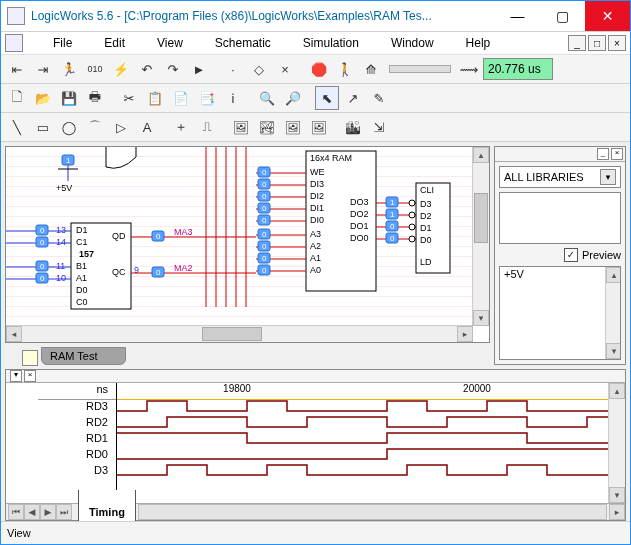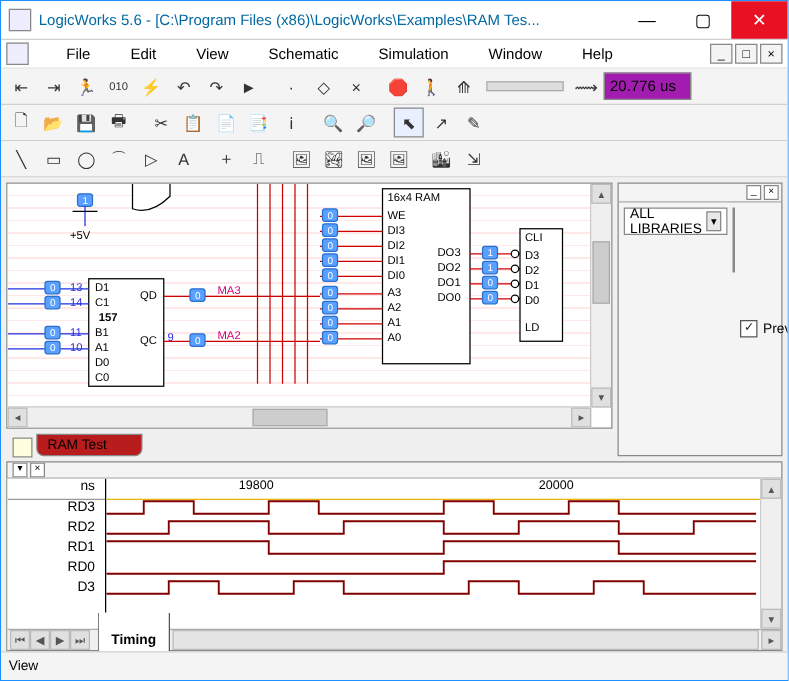--- a/index.html
+++ b/index.html
@@ -13,55 +13,55 @@
   .winbtn.max{color:#000;}
   .winbtn.close{background:#e81123;color:#fff;}
   .menubar{height:22px;background:#fff;display:flex;align-items:center;padding:0 4px;border-bottom:1px solid #e0e0e0;gap:16px;}
   .menubar .mi{padding:2px 8px;}
   .menubar .app-icon{width:16px;height:16px;border:1px solid #888;background:#eef;margin-right:6px;}
   .menubar .mdi{margin-left:auto;display:flex;gap:2px;}
   .menubar .mdi span{width:16px;height:14px;border:1px solid #888;display:flex;align-items:center;justify-content:center;font-size:10px;background:#f4f4f4;}
   .toolbar{height:28px;background:#f4f4f4;border-bottom:1px solid #d0d0d0;display:flex;align-items:center;padding:0 4px;gap:2px;}
   .tbtn{width:22px;height:22px;border:1px solid transparent;display:flex;align-items:center;justify-content:center;font-size:13px;color:#333;}
   .tsep{width:6px;}
-  .timebox{border:1px solid #888;padding:1px 4px;background:#a21caf;height:18px;min-width:60px;display:flex;align-items:center;}
+  .timebox{border:1px solid #888;padding:1px 4px;background:#86efac;height:18px;min-width:60px;display:flex;align-items:center;}
   
   .content{flex:1;display:flex;flex-direction:column;background:#f0f0f0;overflow:hidden;}
   .upper{flex:1;display:flex;min-height:0;}
   .schematic-pane{flex:1;display:flex;flex-direction:column;margin:4px 2px 4px 4px;}
   .canvas-border{border:1px solid #888;background:#fff;position:relative;flex:1;overflow:hidden;}
   .canvas{position:absolute;inset:0 16px 16px 0;background:repeating-linear-gradient(0deg,#fff,#fff 9px,#ffe8e8 9px,#ffe8e8 10px),repeating-linear-gradient(90deg,transparent,transparent 9px,#ffe8e8 9px,#ffe8e8 10px);}
   .canvas svg{position:absolute;inset:0;}
   .hscroll{position:absolute;left:0;right:16px;bottom:0;height:16px;background:#efefef;border-top:1px solid #ccc;display:flex;}
   .vscroll{position:absolute;top:0;bottom:16px;right:0;width:16px;background:#efefef;border-left:1px solid #ccc;display:flex;flex-direction:column;}
   .sbb{width:16px;height:16px;background:#e0e0e0;border:1px solid #bbb;box-sizing:border-box;display:flex;align-items:center;justify-content:center;font-size:9px;color:#555;}
   .thumb{background:#cdcdcd;border:1px solid #aaa;box-sizing:border-box;}
   .tabbar{height:22px;display:flex;align-items:flex-end;}
-  .tab{background:#b91c1c;border:1px solid #888;border-top-left-radius:0;border-top-right-radius:0;border-bottom-left-radius:6px;border-bottom-right-radius:6px;padding:2px 28px 2px 8px;margin-left:24px;position:relative;top:0;font-size:11px;}
+  .tab{background:#a3a3a3;border:1px solid #888;border-top-left-radius:0;border-top-right-radius:0;border-bottom-left-radius:6px;border-bottom-right-radius:6px;padding:2px 28px 2px 8px;margin-left:36px;position:relative;top:0;font-size:11px;}
   .tab .ico{position:absolute;left:-20px;top:2px;width:14px;height:14px;border:1px solid #888;background:#ffd;}
   
   .libpanel{width:130px;margin:4px 4px 4px 2px;border:1px solid #888;background:#f4f4f4;display:flex;flex-direction:column;}
   .lp-head{height:14px;border-bottom:1px solid #aaa;display:flex;justify-content:flex-end;align-items:center;padding-right:2px;gap:2px;}
   .lp-head span{width:10px;height:10px;border:1px solid #888;background:#fff;font-size:8px;line-height:8px;text-align:center;}
-  .lp-body{flex:1;padding:4px;display:flex;flex-direction:row;gap:4px;}
+  .lp-body{flex:1;padding:4px;display:flex;flex-direction:column;gap:4px;}
   .combo{border:1px solid #888;background:#fff;height:20px;display:flex;align-items:center;padding:0 4px;justify-content:space-between;font-size:11px;}
   .combo .arrow{width:14px;height:14px;background:#e8e8e8;border:1px solid #888;display:flex;align-items:center;justify-content:center;font-size:9px;}
   .preview-box{border:1px solid #888;background:#fff;height:50px;}
   .chkrow{display:flex;align-items:center;gap:4px;justify-content:flex-end;font-size:11px;}
   .chk{width:12px;height:12px;border:1px solid #555;background:#fff;display:flex;align-items:center;justify-content:center;font-size:10px;line-height:10px;color:#222;}
   .filterrow{display:flex;align-items:center;gap:2px;font-size:11px;}
   .filterrow input{flex:1;border:1px solid #888;height:16px;font-size:11px;min-width:0;width:100%;}
   .listbox{border:1px solid #888;background:#fff;flex:1;min-height:40px;overflow:hidden;position:relative;font-size:11px;}
   .listbox .item{padding:0 4px;height:14px;line-height:14px;}
   .listbox .lsb{position:absolute;right:0;top:0;bottom:0;width:14px;background:#efefef;border-left:1px solid #ccc;display:flex;flex-direction:column;justify-content:space-between;}
   
   .timing-pane{height:150px;margin:0 4px 0 4px;border:1px solid #888;background:#f4f4f4;display:flex;flex-direction:column;}
   .tp-head{height:12px;border-bottom:1px solid #aaa;display:flex;align-items:center;padding-left:4px;gap:2px;}
   .tp-head span{width:10px;height:10px;border:1px solid #888;background:#fff;font-size:8px;text-align:center;line-height:8px;}
-  .tp-body{flex:1;display:flex;background:#fff;border-bottom:1px solid #aaa;overflow:hidden;}
+  .tp-body{flex:1;display:flex;background:#fff;border-bottom:1px solid #aaa;overflow:hidden;padding-left:32px;}
   .sigcol{width:78px;border-right:1px solid #000;display:flex;flex-direction:column;font-size:11px;}
   .sigcol .hdr{height:16px;border-bottom:1px solid #999;text-align:right;padding-right:8px;}
   .sigcol .sig{height:16px;text-align:right;padding-right:8px;}
   .wavecol{flex:1;position:relative;overflow:hidden;}
   .wavecol .ruler{height:16px;border-bottom:1px solid #eab308;position:relative;}
   .wavecol .tick{position:absolute;top:0;font-size:10px;transform:translateX(-50%);}
   .wavecol svg{position:absolute;top:16px;left:0;}
   .tp-hsb{height:16px;display:flex;align-items:center;background:#efefef;}
   .tp-hsb .nav{display:flex;gap:0;margin-left:2px;}
   .tp-hsb .tab2{background:#fff;border:1px solid #555;border-top:none;padding:16px 10px;font-size:11px;font-weight:bold;margin-left:6px;border-bottom-left-radius:5px;border-bottom-right-radius:5px;}

